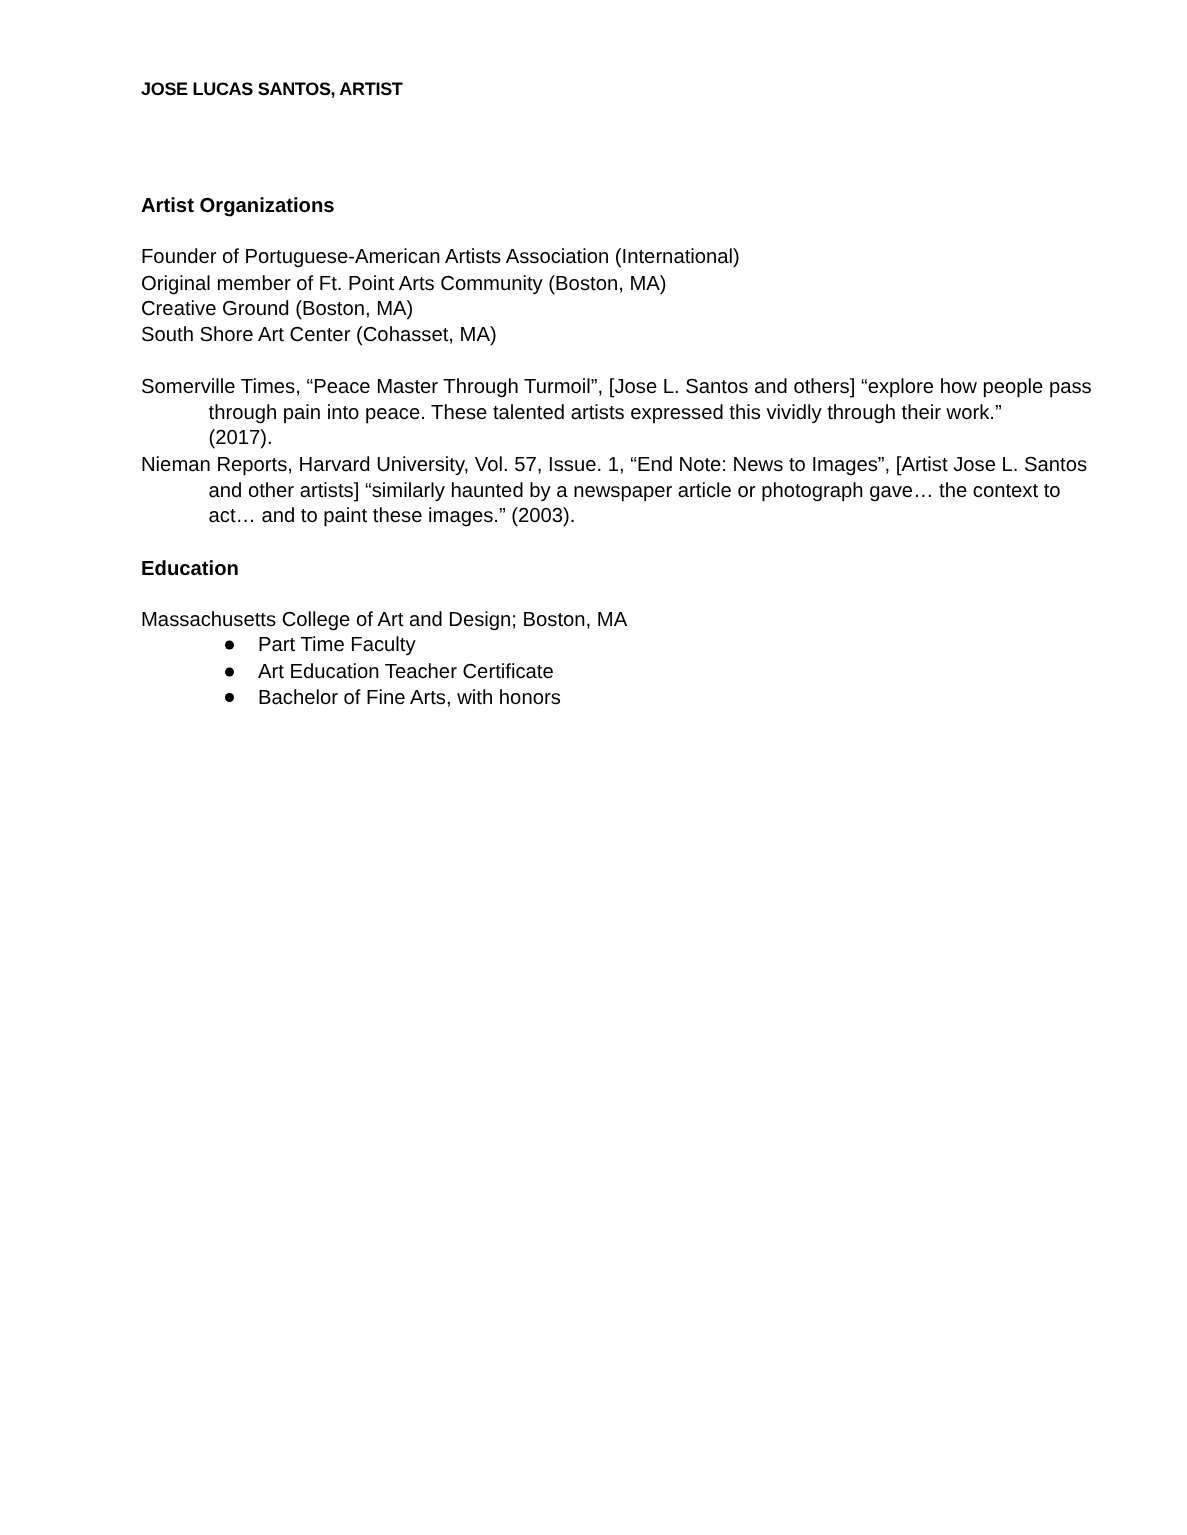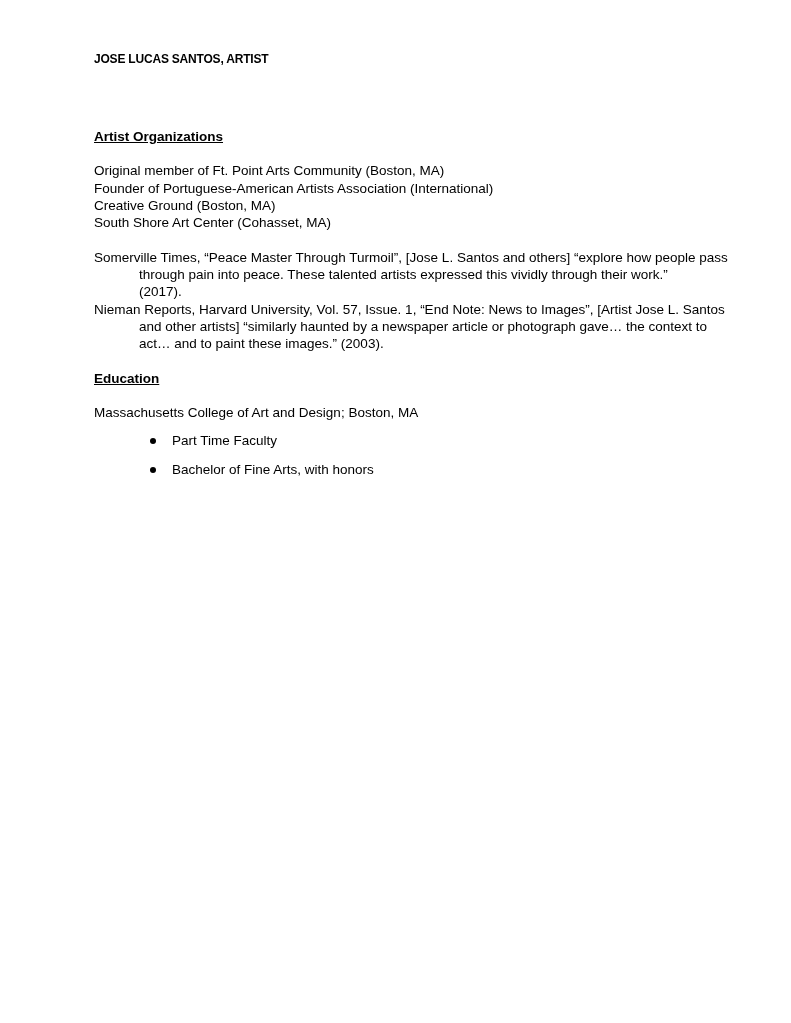--- a/index.html
+++ b/index.html
@@ -21,34 +21,32 @@
   }
   .doc-title {
     font-size: 12px;
     line-height: 26px;
     font-weight: 700;
     letter-spacing: -0.2px;
     white-space: nowrap;
   }
   .section-heading {
     font-weight: 700;
-    text-decoration: underline;
     white-space: nowrap;
   }
   .heading-first { margin-top: 56px; }
   .heading-next  { margin-top: 17px; }
   .block { margin-top: 17px; }
   .txt-line { white-space: nowrap; }
   .hang-cont { padding-left: 45px; }
   .bullet-list { margin: 0; padding: 0; list-style: none; }
   .bullet-item {
     position: relative;
     padding-left: 78px;
     white-space: nowrap;
-    margin-top: 11px;
   }
   .bullet-dot {
     position: absolute;
     left: 56px;
     top: 6px;
     width: 6px;
     height: 6px;
     border-radius: 50%;
     background: #000000;
   }
@@ -56,22 +54,22 @@
 </head>
 <body>
 
 <div class="doc">
 
   <div class="doc-title">JOSE LUCAS SANTOS, ARTIST</div>
 
   <div class="section-heading heading-first">Artist Organizations</div>
 
   <div class="block">
+    <div class="txt-line">Founder of Portuguese-American Artists Association (International)</div>
     <div class="txt-line">Original member of Ft. Point Arts Community (Boston, MA)</div>
-    <div class="txt-line">Founder of Portuguese-American Artists Association (International)</div>
     <div class="txt-line">Creative Ground (Boston, MA)</div>
     <div class="txt-line">South Shore Art Center (Cohasset, MA)</div>
   </div>
 
 
   <div class="block">
     <div class="txt-line">Somerville Times, “Peace Master Through Turmoil”, [Jose L. Santos and others] “explore how people pass</div>
     <div class="txt-line hang-cont">through pain into peace. These talented artists expressed this vividly through their work.”</div>
     <div class="txt-line hang-cont">(2017).</div>
   </div>
@@ -87,18 +85,22 @@
   <div class="block">
     <div class="txt-line">Massachusetts College of Art and Design; Boston, MA</div>
 
     <ul class="bullet-list">
       <li class="bullet-item">
         <span class="bullet-dot"></span>
         <span>Part Time Faculty</span>
       </li>
       <li class="bullet-item">
         <span class="bullet-dot"></span>
+        <span>Art Education Teacher Certificate</span>
+      </li>
+      <li class="bullet-item">
+        <span class="bullet-dot"></span>
         <span>Bachelor of Fine Arts, with honors</span>
       </li>
     </ul>
   </div>
 
 </div>
 
 </body></html>

